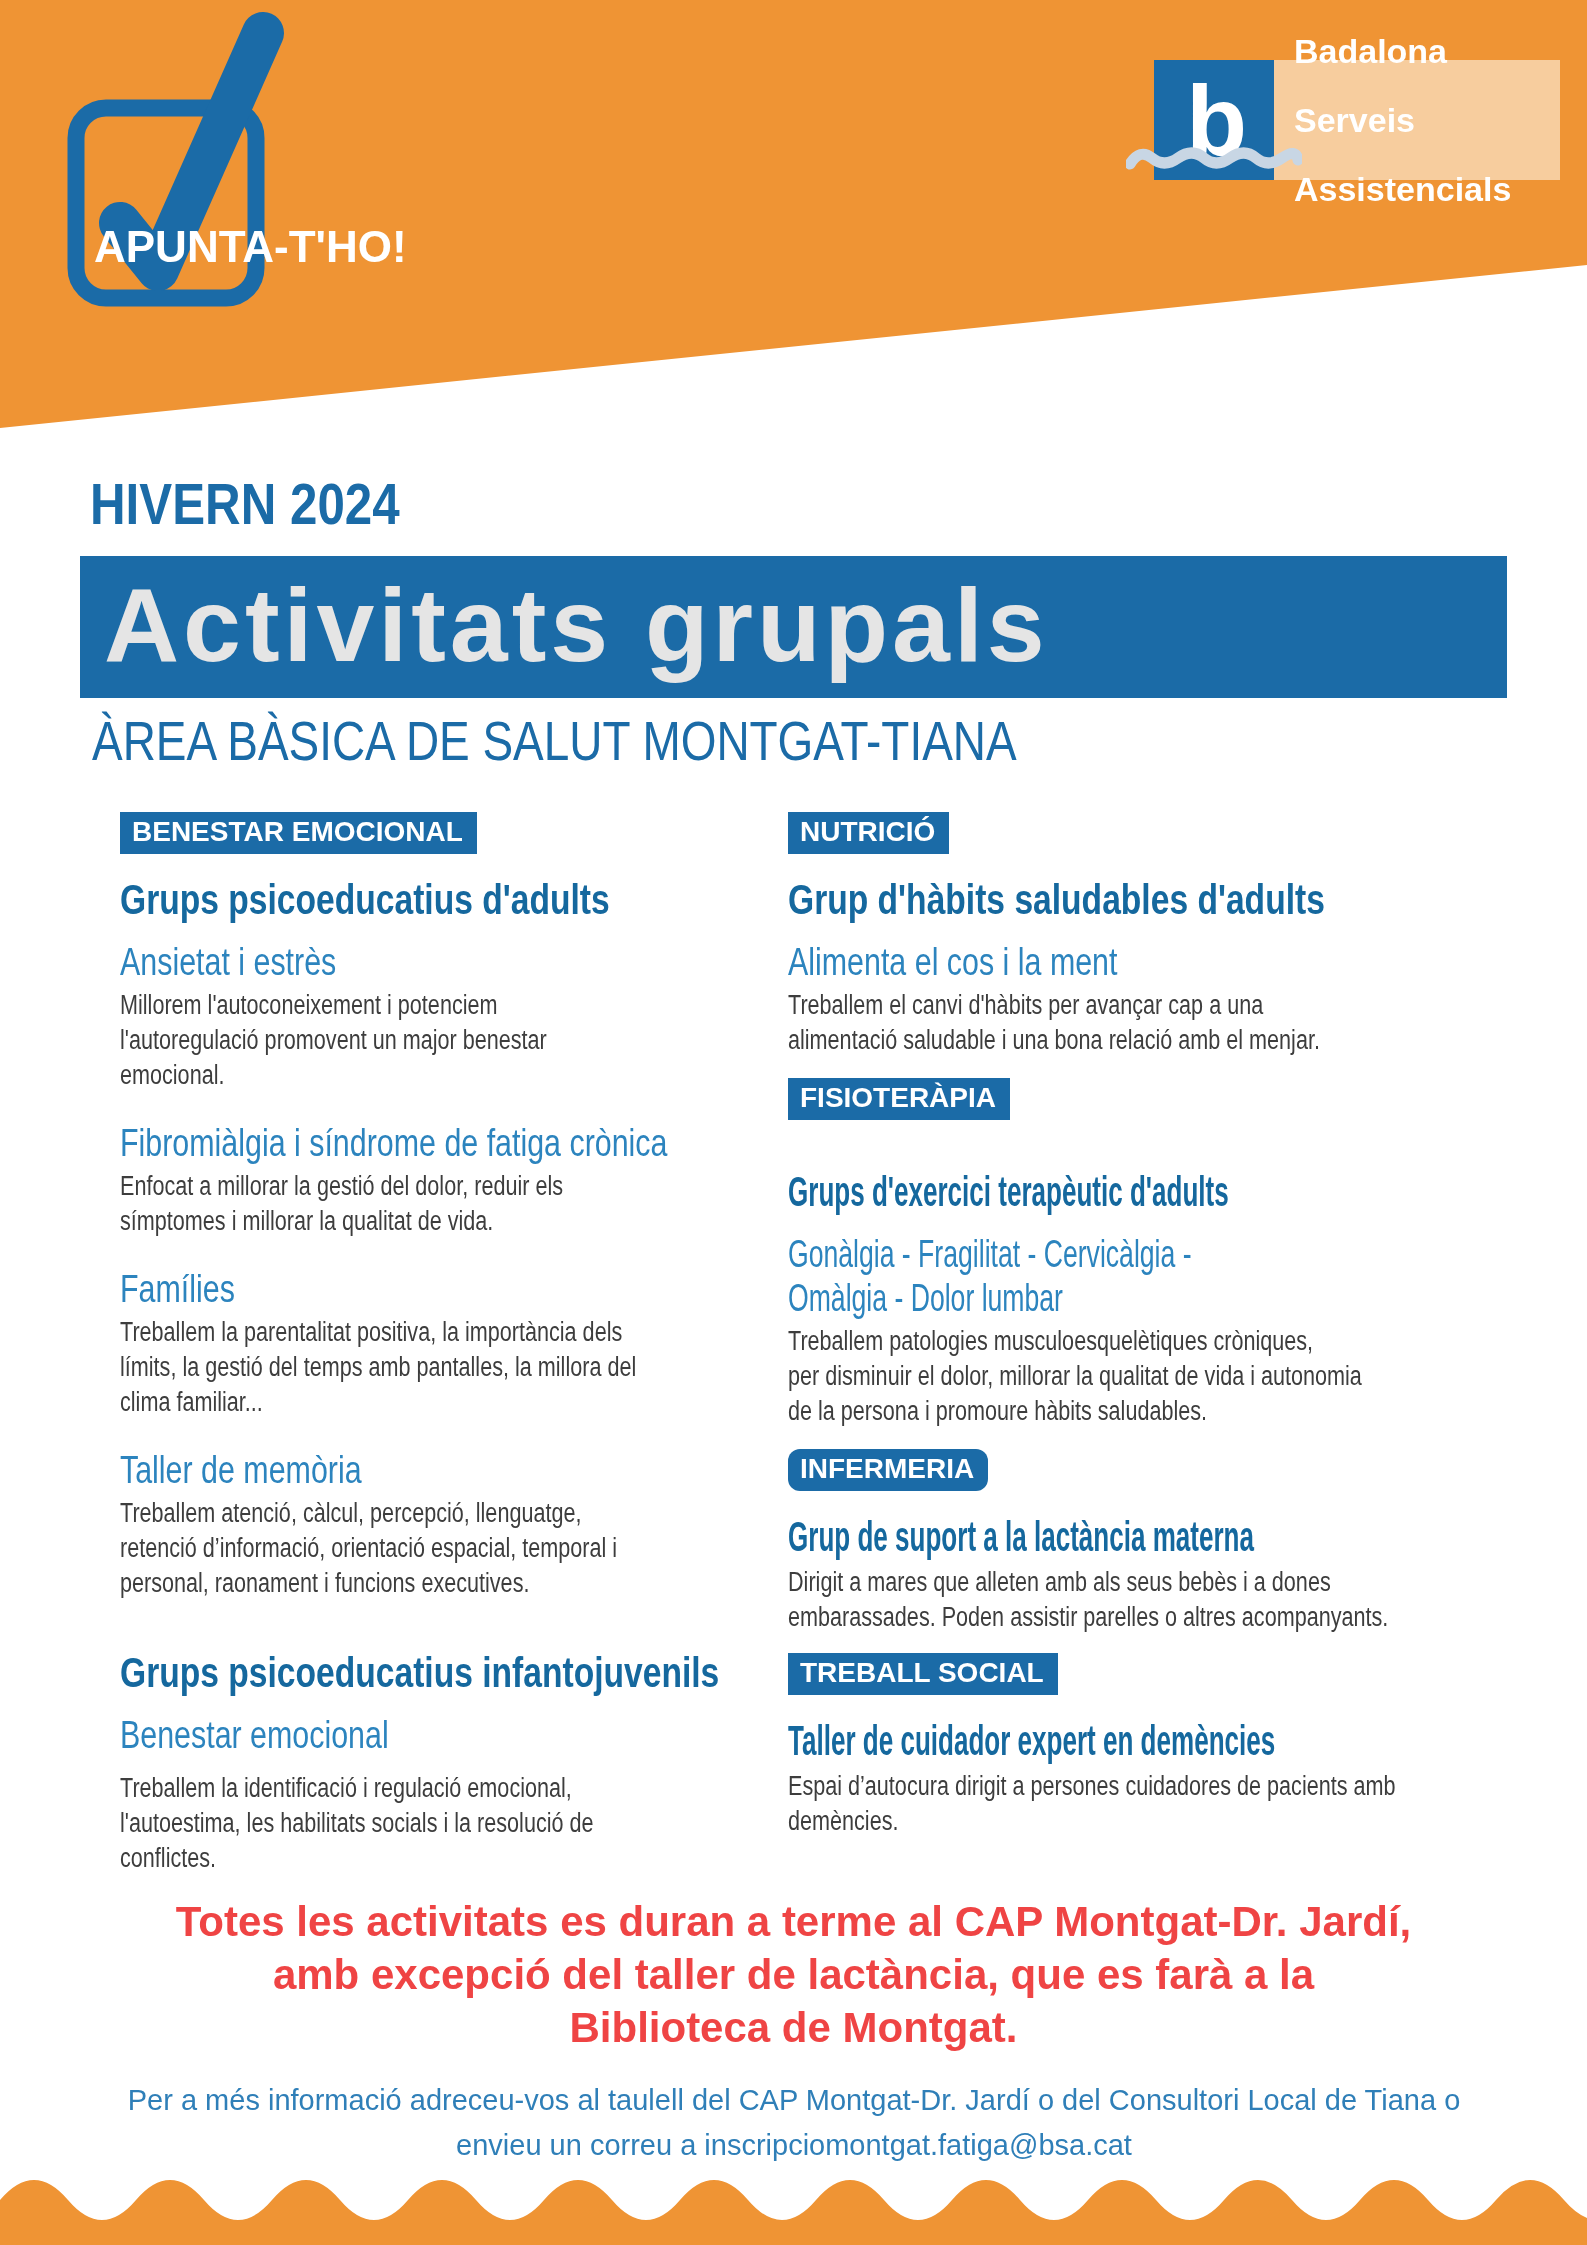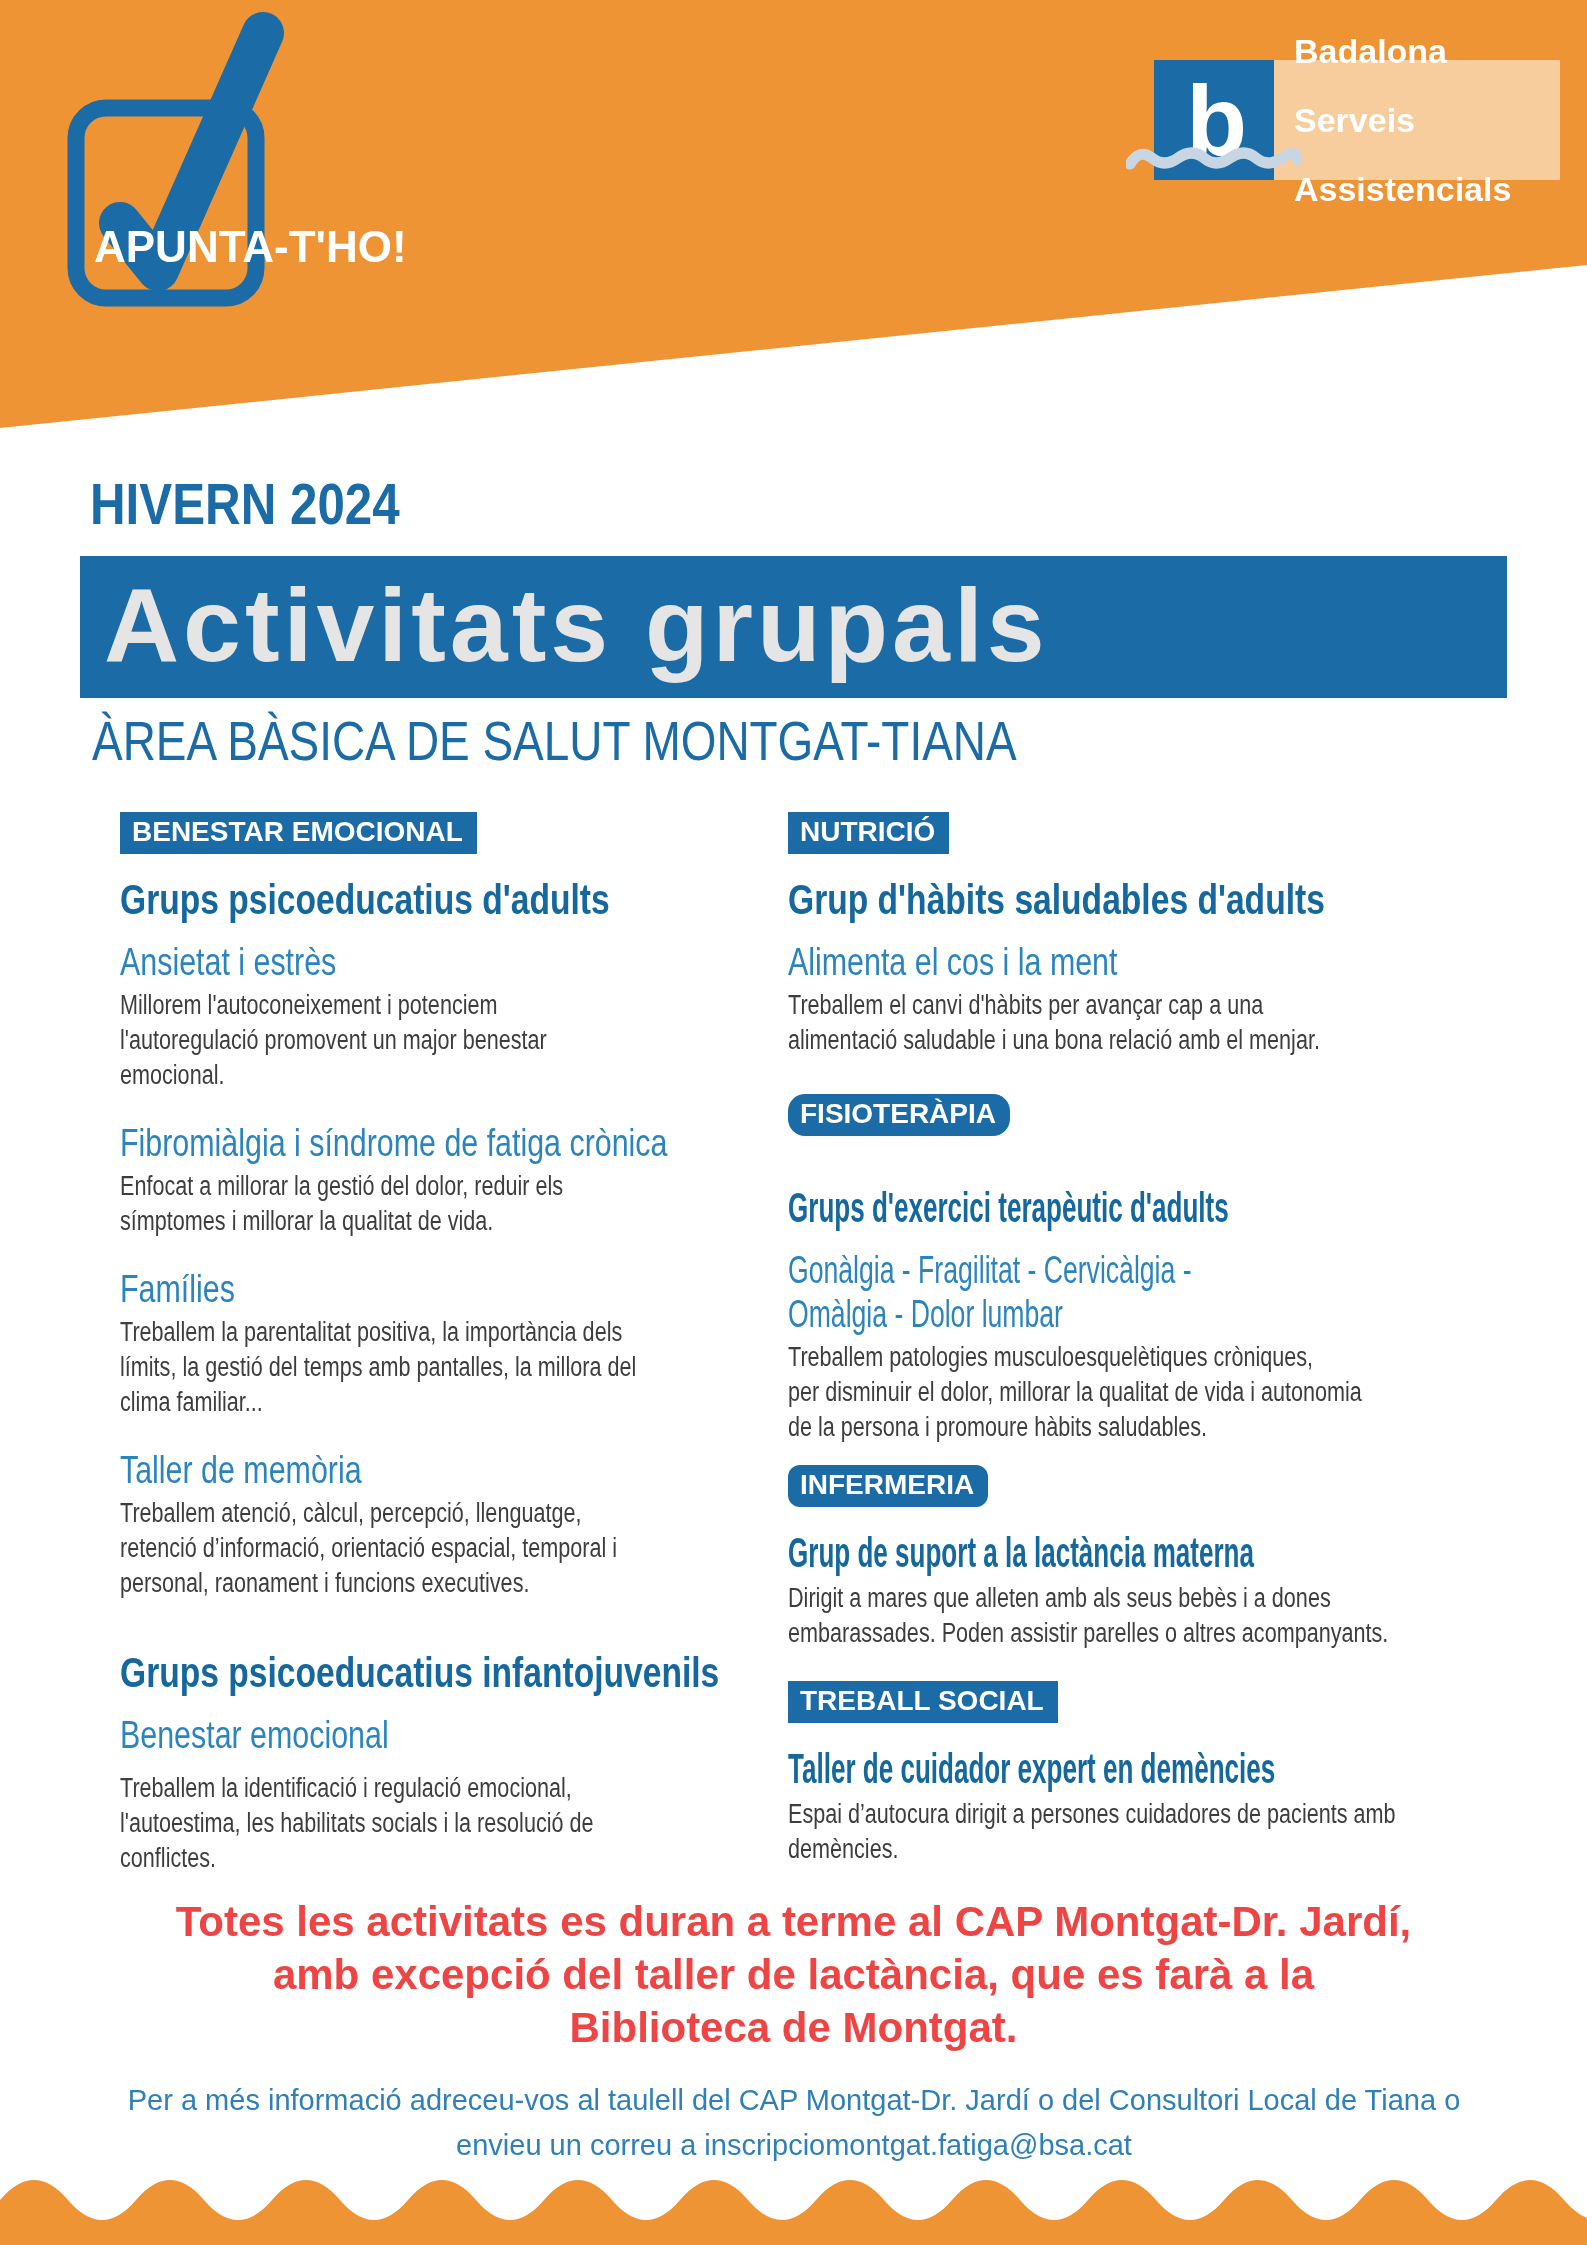--- a/index.html
+++ b/index.html
@@ -53,21 +53,21 @@
   }
   .h1 { color:#15689E; font-size:42px; font-weight:700; line-height:48px; white-space:nowrap; }
   .h2 { color:#2C84BE; font-size:38px; font-weight:400; line-height:44px; white-space:pre-line; }
   .bd { color:#3D3D3D; font-size:27px; font-weight:400; line-height:35px; white-space:pre-line; }
   .c80 { transform:scaleX(0.80); transform-origin:0 0; width:125%; }
   .c70 { transform:scaleX(0.70); transform-origin:0 0; width:143%; }
   .c62 { transform:scaleX(0.62); transform-origin:0 0; width:161%; }
   .mt-h1 { margin-top:22px; } .mt-h2 { margin-top:16px; } .mt-p { margin-top:4px; }
   .mt-sec-h2 { margin-top:28px; }
   .mt-group { margin-top:48px; }
-  .mt-badge2 { margin-top:36px;border-radius:17px; } .mt-badge3 { margin-top:20px;border-radius:12px; } .mt-badge4 { margin-top:30px; }
+  .mt-badge2 { margin-top:20px; } .mt-badge3 { margin-top:20px;border-radius:12px; } .mt-badge4 { margin-top:18px; }
   .mt-h1-fisio { margin-top:48px; }
   
   .footer-notice {
     position:absolute; left:0; top:1895px; width:100%; text-align:center;
     color:#ef4444; font-size:42px; font-weight:700; line-height:53px; white-space:pre-line;
   }
   .footer-info {
     position:absolute; left:44px; top:2078px; width:1500px; text-align:center;
     color:#2F7FB8; font-size:29px; font-weight:400; line-height:45px; white-space:pre-line;
   }

